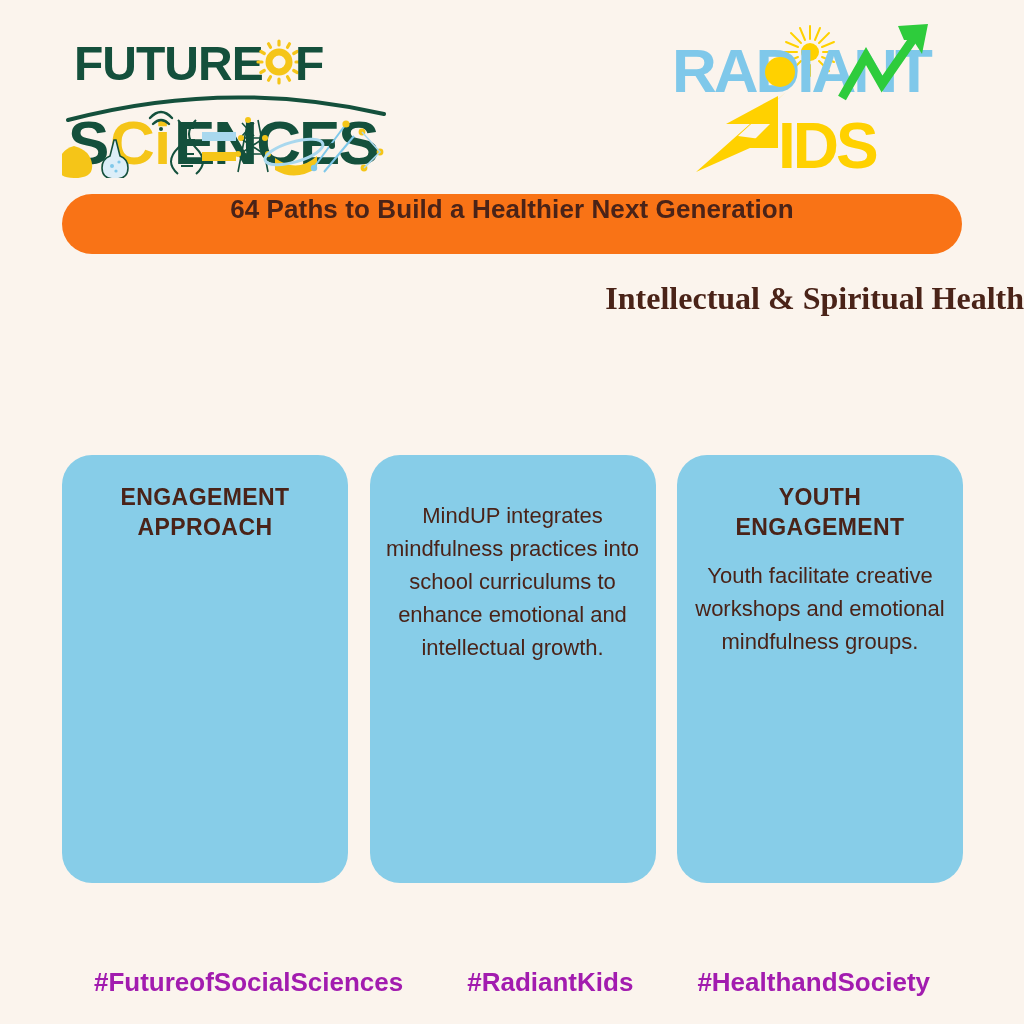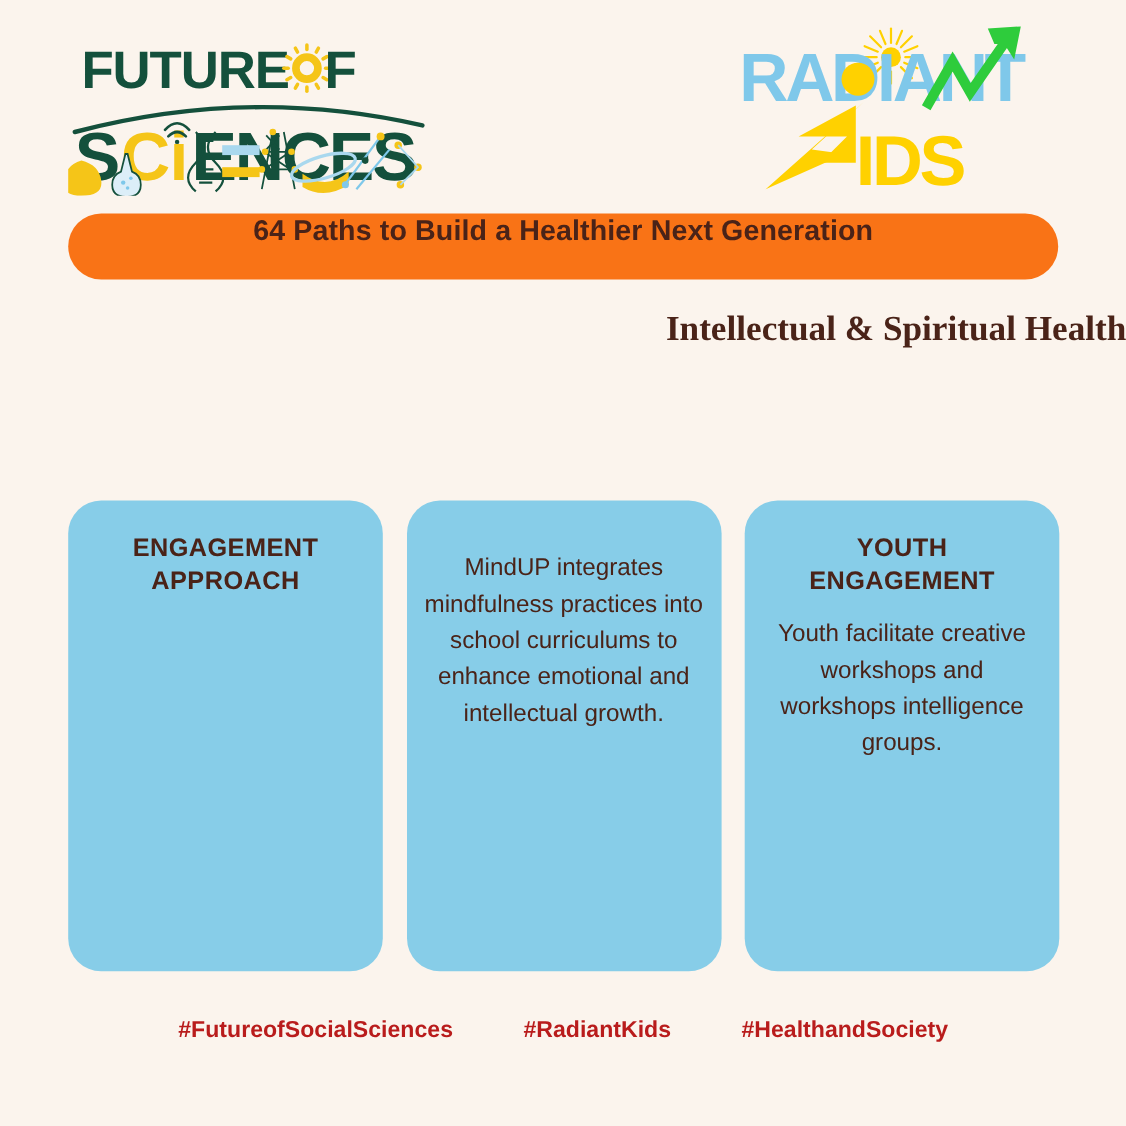--- a/index.html
+++ b/index.html
@@ -55,21 +55,21 @@
   .card-body{
     color:#4A2318;font-size:22px;text-align:center;line-height:1.5;
     margin-top:16px;
   }
 
   
   .tags{
     position:absolute;left:0;top:925px;width:1024px;
     display:flex;justify-content:center;gap:64px;
   }
-  .tag{color:#b91c1c;font-size:21px;font-weight:bold;}
+  .tag{color:#a21caf;font-size:26px;font-weight:bold;margin-top:42px;}
 </style>
 </head>
 <body>
 
 <div class="stage">
 
   <div class="logo-left">
     <svg viewBox="0 0 330 150" width="330" height="150">
 
       <text x="12" y="52" font-family="Liberation Sans, sans-serif" font-size="48" font-weight="bold" fill="#14503C" letter-spacing="-1">FUTURE</text>
@@ -212,21 +212,21 @@
 APPROACH</div>
     </div>
 
     <div class="card">
       <div class="card-body">MindUP integrates mindfulness practices into school curriculums to enhance emotional and intellectual growth.</div>
     </div>
 
     <div class="card">
       <div class="card-title">YOUTH
 ENGAGEMENT</div>
-      <div class="card-body">Youth facilitate creative workshops and workshops intelligence groups.</div>
+      <div class="card-body">Youth facilitate creative workshops and emotional mindfulness groups.</div>
     </div>
 
   </div>
 
   <div class="tags">
     <span class="tag">#FutureofSocialSciences</span>
     <span class="tag">#RadiantKids</span>
     <span class="tag">#HealthandSociety</span>
   </div>
 

